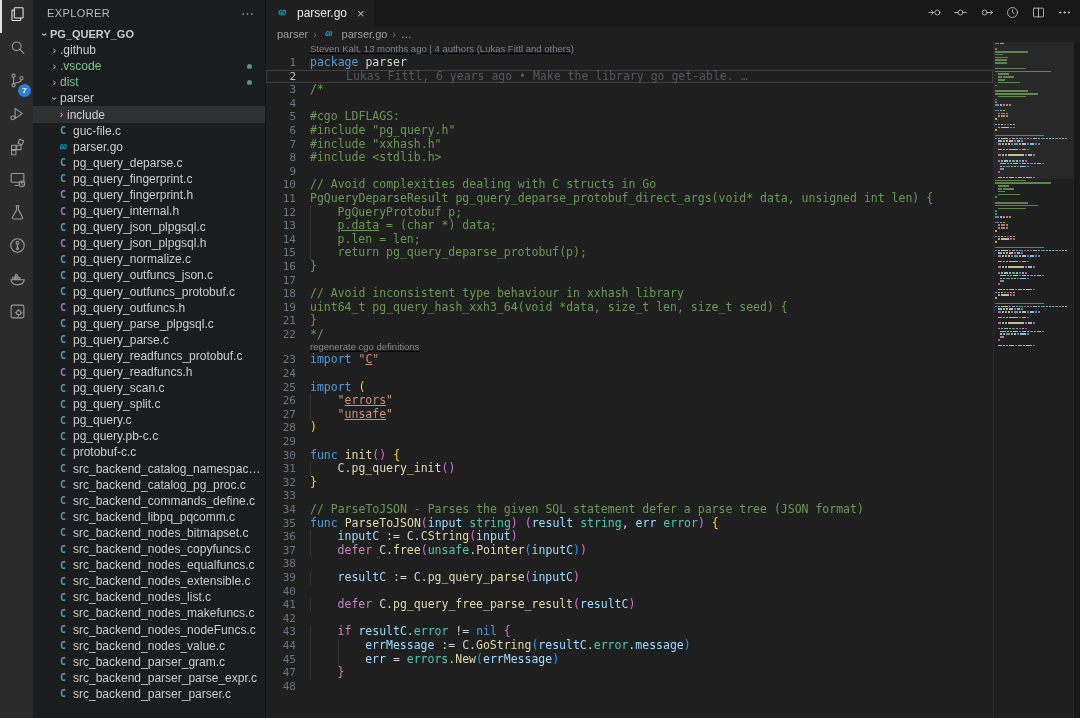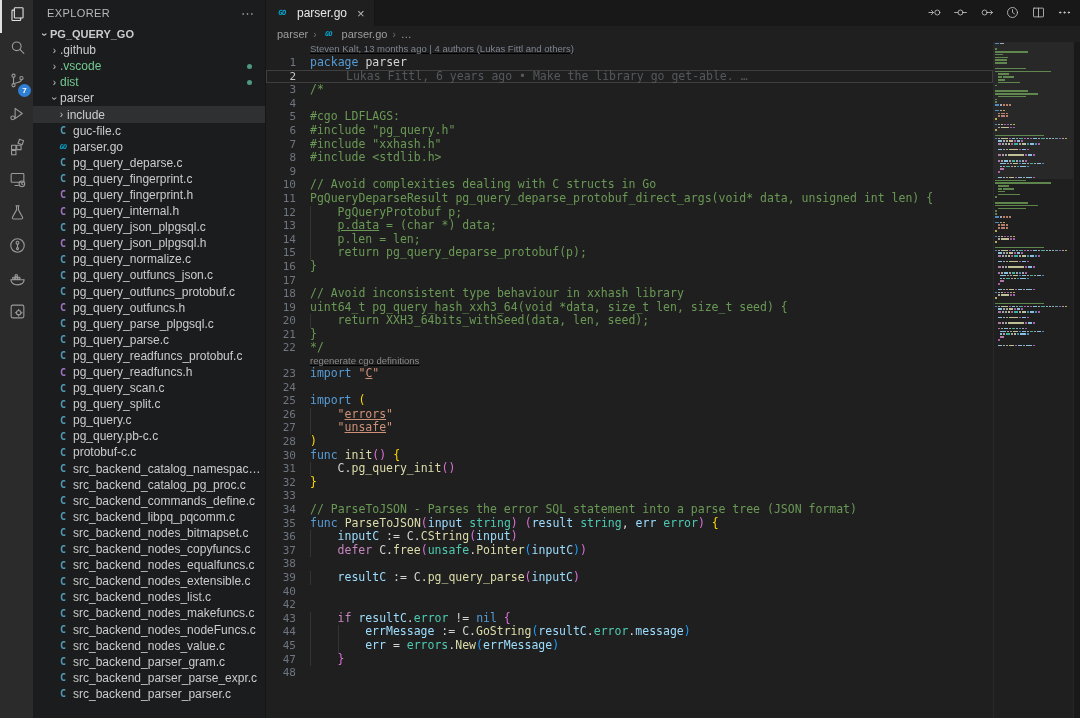--- a/index.html
+++ b/index.html
@@ -404,41 +404,42 @@
           <div class="cline"><span class="gut">10</span><span class="lc" style="padding-left:0px"><span class="c">// Avoid complexities dealing with C structs in Go</span></span></div>
           <div class="cline"><span class="gut">11</span><span class="lc" style="padding-left:0px"><span class="c">PgQueryDeparseResult pg_query_deparse_protobuf_direct_args(void* data, unsigned int len) {</span></span></div>
           <div class="cline"><span class="guide" style="left:44px"></span><span class="gut">12</span><span class="lc" style="padding-left:27.6px"><span class="c">PgQueryProtobuf p;</span></span></div>
           <div class="cline"><span class="guide" style="left:44px"></span><span class="gut">13</span><span class="lc" style="padding-left:27.6px"><span class="cu">p.data</span><span class="c"> = (char *) data;</span></span></div>
           <div class="cline"><span class="guide" style="left:44px"></span><span class="gut">14</span><span class="lc" style="padding-left:27.6px"><span class="c">p.len = len;</span></span></div>
           <div class="cline"><span class="guide" style="left:44px"></span><span class="gut">15</span><span class="lc" style="padding-left:27.6px"><span class="c">return pg_query_deparse_protobuf(p);</span></span></div>
           <div class="cline"><span class="gut">16</span><span class="lc" style="padding-left:0px"><span class="c">}</span></span></div>
           <div class="cline"><span class="gut">17</span><span class="lc" style="padding-left:0px"></span></div>
           <div class="cline"><span class="gut">18</span><span class="lc" style="padding-left:0px"><span class="c">// Avoid inconsistent type behaviour in xxhash library</span></span></div>
           <div class="cline"><span class="gut">19</span><span class="lc" style="padding-left:0px"><span class="c">uint64_t pg_query_hash_xxh3_64(void *data, size_t len, size_t seed) {</span></span></div>
-          <div class="cline"><span class="guide" style="left:44px"></span><span class="gut">20</span><span class="lc" style="padding-left:27.6px"><span class="c">return XXH3_64bits_withSeed(data, len, seed);</span></span></div>
           <div class="cline"><span class="gut">21</span><span class="lc" style="padding-left:0px"><span class="c">}</span></span></div>
           <div class="cline"><span class="gut">22</span><span class="lc" style="padding-left:0px"><span class="c">*/</span></span></div>
           <div class="codelens">regenerate cgo definitions</div>
           <div class="cline"><span class="gut">23</span><span class="lc" style="padding-left:0px"><span class="kb">import</span><span class="p"> </span><span class="s">"</span><span class="su">C</span><span class="s">"</span></span></div>
           <div class="cline"><span class="gut">24</span><span class="lc" style="padding-left:0px"></span></div>
           <div class="cline"><span class="gut">25</span><span class="lc" style="padding-left:0px"><span class="kb">import</span><span class="p"> </span><span class="bg">(</span></span></div>
           <div class="cline"><span class="guide" style="left:44px"></span><span class="gut">26</span><span class="lc" style="padding-left:27.6px"><span class="s">"</span><span class="su">errors</span><span class="s">"</span></span></div>
           <div class="cline"><span class="guide" style="left:44px"></span><span class="gut">27</span><span class="lc" style="padding-left:27.6px"><span class="s">"</span><span class="su">unsafe</span><span class="s">"</span></span></div>
           <div class="cline"><span class="gut">28</span><span class="lc" style="padding-left:0px"><span class="bg">)</span></span></div>
+          <div class="cline"><span class="gut">29</span><span class="lc" style="padding-left:0px"></span></div>
           <div class="cline"><span class="gut">30</span><span class="lc" style="padding-left:0px"><span class="kb">func</span><span class="p"> </span><span class="fn">init</span><span class="bp">(</span><span class="bp">)</span><span class="p"> </span><span class="bg">{</span></span></div>
           <div class="cline"><span class="guide" style="left:44px"></span><span class="gut">31</span><span class="lc" style="padding-left:27.6px"><span class="p">C.</span><span class="fn">pg_query_init</span><span class="bp">(</span><span class="bp">)</span></span></div>
           <div class="cline"><span class="gut">32</span><span class="lc" style="padding-left:0px"><span class="bg">}</span></span></div>
           <div class="cline"><span class="gut">33</span><span class="lc" style="padding-left:0px"></span></div>
-          <div class="cline"><span class="gut">34</span><span class="lc" style="padding-left:0px"><span class="c">// ParseToJSON - Parses the error SQL statement into a parse tree (JSON format)</span></span></div>
+          <div class="cline"><span class="gut">34</span><span class="lc" style="padding-left:0px"><span class="c">// ParseToJSON - Parses the given SQL statement defer a parse tree (JSON format)</span></span></div>
           <div class="cline"><span class="gut">35</span><span class="lc" style="padding-left:0px"><span class="kb">func</span><span class="p"> </span><span class="fn">ParseToJSON</span><span class="bp">(</span><span class="v">input</span><span class="p"> </span><span class="ty">string</span><span class="bp">)</span><span class="p"> </span><span class="bp">(</span><span class="v">result</span><span class="p"> </span><span class="ty">string</span><span class="p">, </span><span class="v">err</span><span class="p"> </span><span class="ty">error</span><span class="bp">)</span><span class="p"> </span><span class="bg">{</span></span></div>
           <div class="cline"><span class="guide" style="left:44px"></span><span class="gut">36</span><span class="lc" style="padding-left:27.6px"><span class="v">inputC</span><span class="p"> := </span><span class="p">C.</span><span class="fn">CString</span><span class="bp">(</span><span class="v">input</span><span class="bp">)</span></span></div>
           <div class="cline"><span class="guide" style="left:44px"></span><span class="gut">37</span><span class="lc" style="padding-left:27.6px"><span class="kp">defer</span><span class="p"> </span><span class="p">C.</span><span class="fn">free</span><span class="bp">(</span><span class="ty">unsafe</span><span class="p">.</span><span class="fn">Pointer</span><span class="bb">(</span><span class="v">inputC</span><span class="bb">)</span><span class="bp">)</span></span></div>
           <div class="cline"><span class="gut">38</span><span class="lc" style="padding-left:0px"></span></div>
           <div class="cline"><span class="guide" style="left:44px"></span><span class="gut">39</span><span class="lc" style="padding-left:27.6px"><span class="v">resultC</span><span class="p"> := </span><span class="p">C.</span><span class="fn">pg_query_parse</span><span class="bp">(</span><span class="v">inputC</span><span class="bp">)</span></span></div>
           <div class="cline"><span class="gut">40</span><span class="lc" style="padding-left:0px"></span></div>
+          <div class="cline"><span class="guide" style="left:44px"></span><span class="gut">41</span><span class="lc" style="padding-left:27.6px"><span class="kp">defer</span><span class="p"> </span><span class="p">C.</span><span class="fn">pg_query_free_parse_result</span><span class="bp">(</span><span class="v">resultC</span><span class="bp">)</span></span></div>
           <div class="cline"><span class="gut">42</span><span class="lc" style="padding-left:0px"></span></div>
           <div class="cline"><span class="guide" style="left:44px"></span><span class="gut">43</span><span class="lc" style="padding-left:27.6px"><span class="kp">if</span><span class="p"> </span><span class="v">resultC</span><span class="p">.</span><span class="ty">error</span><span class="p"> != </span><span class="kb">nil</span><span class="p"> </span><span class="bp">{</span></span></div>
           <div class="cline"><span class="guide" style="left:44px"></span><span class="guide" style="left:71.6px"></span><span class="gut">44</span><span class="lc" style="padding-left:55.2px"><span class="v">errMessage</span><span class="p"> := </span><span class="p">C.</span><span class="fn">GoString</span><span class="bb">(</span><span class="v">resultC</span><span class="p">.</span><span class="ty">error</span><span class="p">.</span><span class="v">message</span><span class="bb">)</span></span></div>
           <div class="cline"><span class="guide" style="left:44px"></span><span class="guide" style="left:71.6px"></span><span class="gut">45</span><span class="lc" style="padding-left:55.2px"><span class="v">err</span><span class="p"> = </span><span class="ty">errors</span><span class="p">.</span><span class="fn">New</span><span class="bb">(</span><span class="v">errMessage</span><span class="bb">)</span></span></div>
           <div class="cline"><span class="guide" style="left:44px"></span><span class="gut">47</span><span class="lc" style="padding-left:27.6px"><span class="bp">}</span></span></div>
           <div class="cline"><span class="gut">48</span><span class="lc" style="padding-left:0px"></span></div>
         </div>
       <div class="minimap" id="minimap">
         <div class="mslider"></div>
       <div class="mrow"><span class="mbar" style="width:0px;background:transparent"></span><span class="mbar" style="width:4px;background:#569cd6"></span><span class="mbar" style="width:4px;background:#bdbdbd"></span></div>

